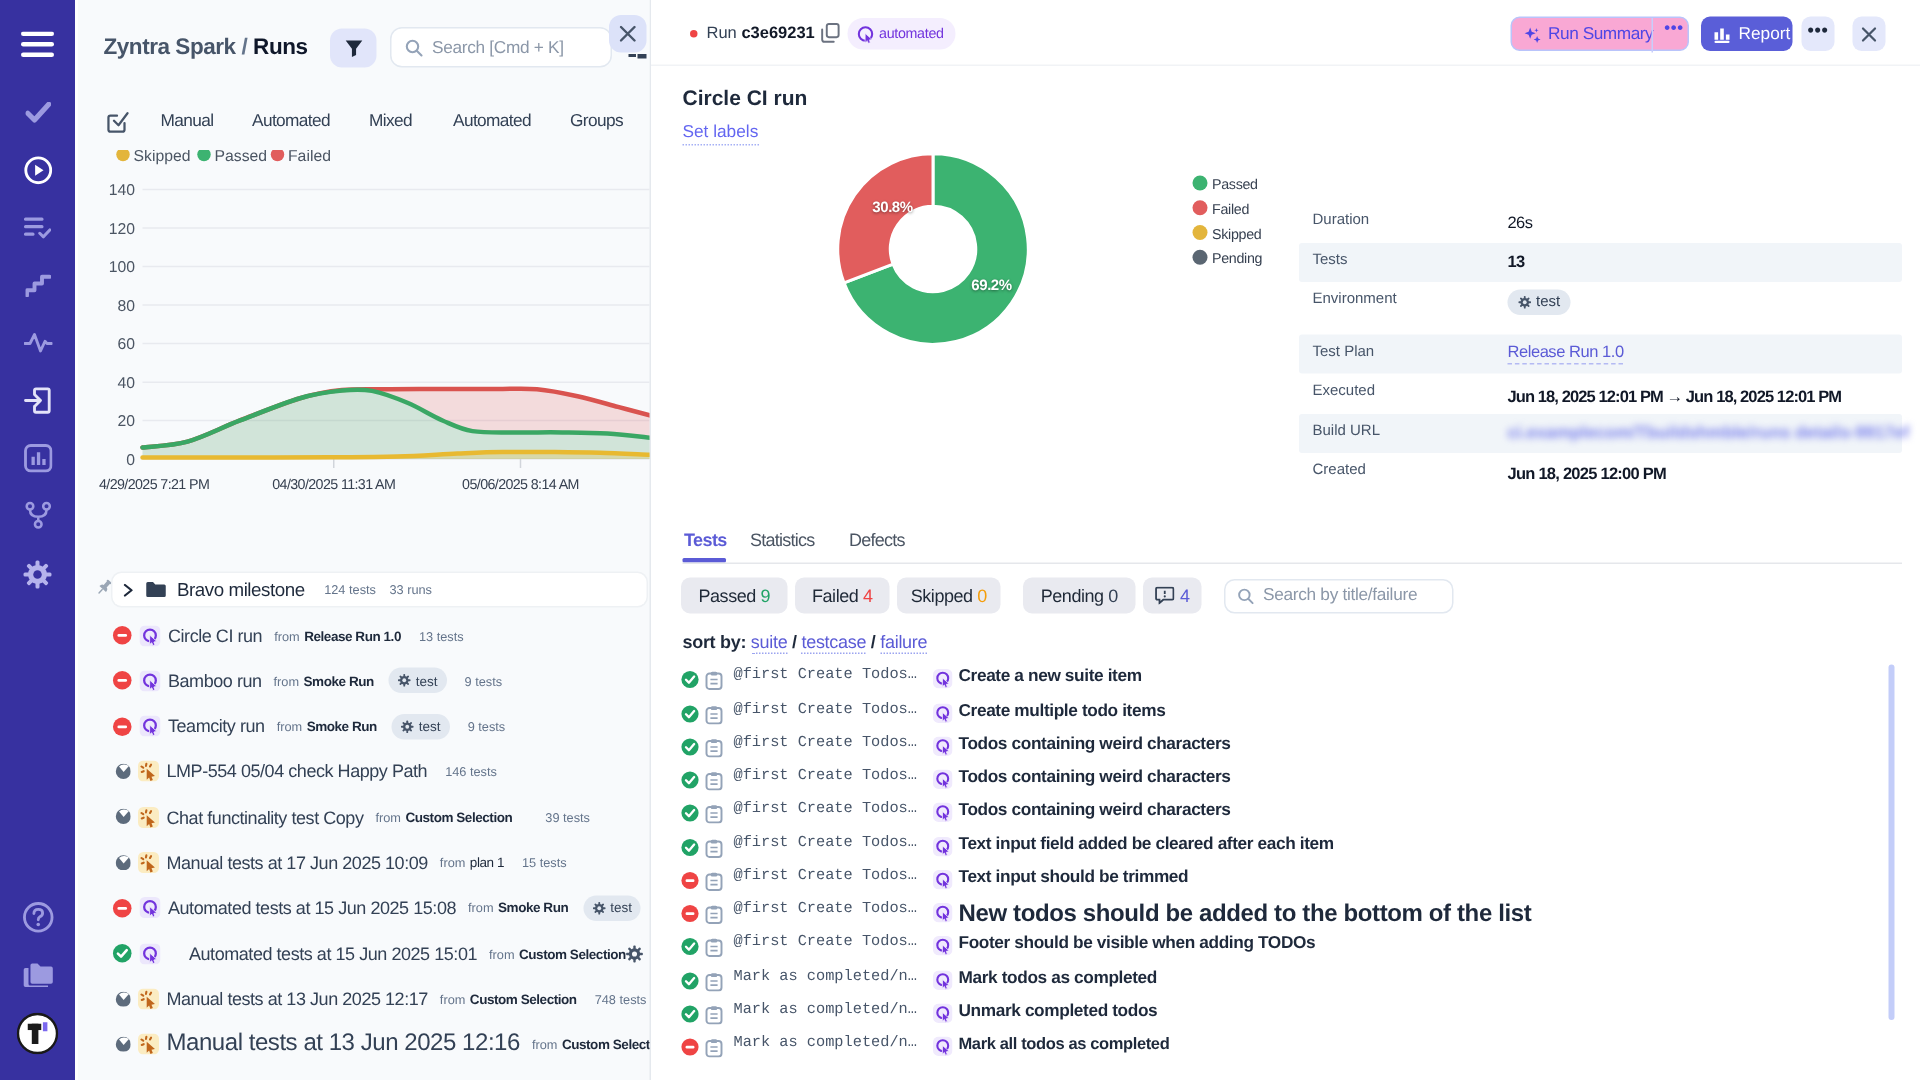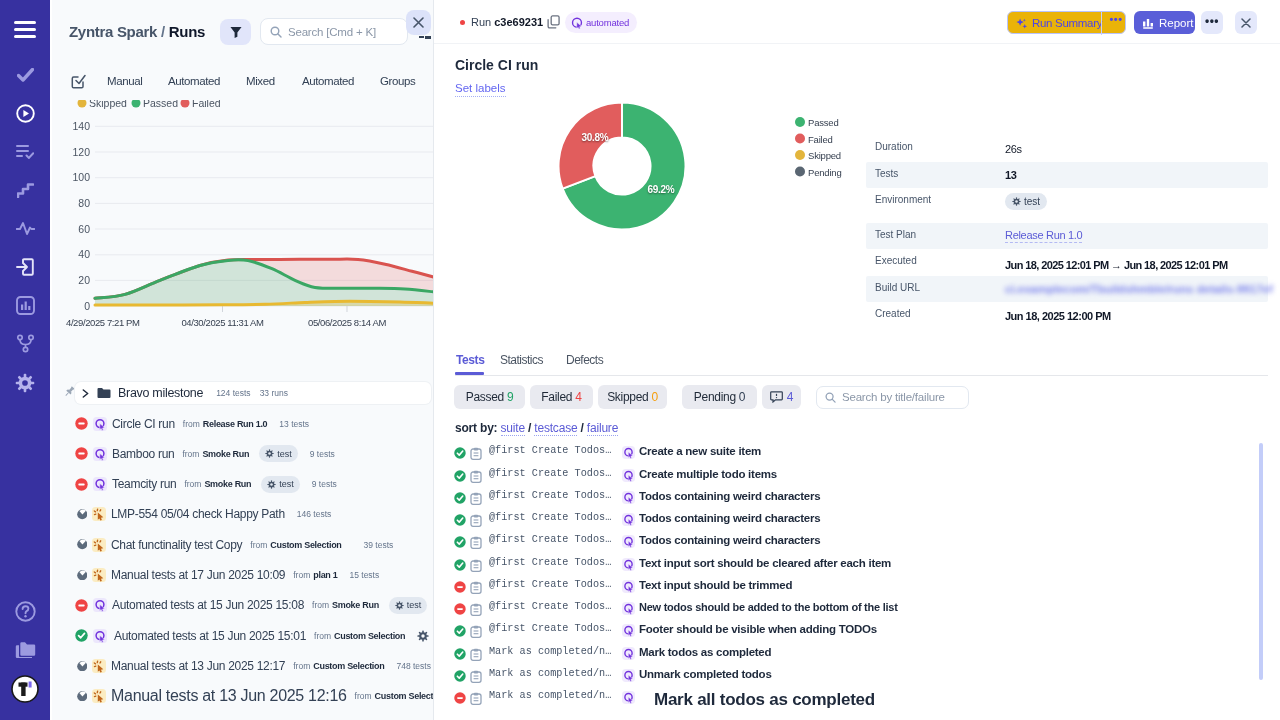--- a/index.html
+++ b/index.html
@@ -354,21 +354,21 @@
           <g stroke="#c0661c" stroke-width="1.4" stroke-linecap="round">
             <line x1="5.6" y1="2.2" x2="5.3" y2="3.6"></line>
             <line x1="2.3" y1="4" x2="3.5" y2="4.8"></line>
             <line x1="2.5" y1="7.6" x2="3.8" y2="7.1"></line>
             <line x1="8.7" y1="2.8" x2="8" y2="4"></line>
           </g>
           <path d="M5.8 5.5 L11.3 10.3 L9 10.8 L9.9 13 L8.3 13.6 L7.4 11.4 L5.8 12.8 Z" fill="#c0661c"></path>
         </svg>
         <span style="margin-left:5px;font-size:12px;letter-spacing:-0.3px;color:#334155;white-space:nowrap;">Manual tests at 17 Jun 2025 10:09</span>
         <span style="margin-left:8px;font-size:8.5px;color:#64748b;">from</span>
-        <span style="margin-left:3px;font-size:9px;letter-spacing:-0.3px;font-weight:bold;color:#1e293b;white-space:nowrap;">plan 1</span>
+        <span style="margin-left:3px;font-size:9px;letter-spacing:-0.3px;font-weight:normal;color:#1e293b;white-space:nowrap;">plan 1</span>
         <span style="margin-left:12px;font-size:8.5px;color:#64748b;white-space:nowrap;">15 tests</span>
       </div>
 <div class="abs" style="left:0;top:590.3px;width:382px;height:30px;display:flex;align-items:center;">
         <svg width="13" height="13" viewBox="0 0 13 13" style="margin-left:23px;flex:none;">
           <circle cx="6.5" cy="6.5" r="6.2" fill="#ef4444"></circle>
           <rect x="3.3" y="5.6" width="6.4" height="1.9" rx="0.9" fill="#fff"></rect>
         </svg>
         <svg width="14" height="14" viewBox="0 0 14 14" style="margin-left:5px;flex:none;">
           <rect width="14" height="14" rx="3.5" fill="#ece7fc"></rect>
           <circle cx="7" cy="6.6" r="3.9" stroke="#7233dd" stroke-width="1.5" fill="none"></circle>
@@ -395,21 +395,21 @@
 <div class="abs" style="left:0;top:620.6px;width:382px;height:30px;display:flex;align-items:center;">
         <svg width="13" height="13" viewBox="0 0 13 13" style="margin-left:23px;flex:none;">
           <circle cx="6.5" cy="6.5" r="6.2" fill="#21a366"></circle>
           <path d="M3.6 6.7 L5.7 8.8 L9.5 4.4" stroke="#fff" stroke-width="1.7" fill="none" stroke-linecap="round" stroke-linejoin="round"></path>
         </svg>
         <svg width="14" height="14" viewBox="0 0 14 14" style="margin-left:5px;flex:none;">
           <rect width="14" height="14" rx="3.5" fill="#ece7fc"></rect>
           <circle cx="7" cy="6.6" r="3.9" stroke="#7233dd" stroke-width="1.5" fill="none"></circle>
           <path d="M6.8 6.4 L11.6 10.6 L9.6 11 L10.3 12.9 L8.9 13.4 L8.2 11.5 L6.7 12.7 Z" fill="#7233dd" stroke="#ece7fc" stroke-width="0.6"></path>
         </svg>
-        <span style="margin-left:7px;font-size:12px;letter-spacing:-0.3px;color:#334155;white-space:nowrap;">Automated tests at 15 Jun 2025 15:01</span>
+        <span style="margin-left:19px;font-size:12px;letter-spacing:-0.3px;color:#334155;white-space:nowrap;">Automated tests at 15 Jun 2025 15:01</span>
         <span style="margin-left:8px;font-size:8.5px;color:#64748b;">from</span>
         <span style="margin-left:3px;font-size:9px;letter-spacing:-0.3px;font-weight:bold;color:#1e293b;white-space:nowrap;">Custom Selection</span>
         <svg width="12" height="12" viewBox="0 0 24 24" style="position:absolute;left:365px;top:9px;">
           <circle cx="12" cy="12" r="7.6" fill="#475569"></circle>
           <g fill="#475569">
             <rect x="10.4" y="0.8" width="3.2" height="5.5" rx="1.2" transform="rotate(0 12 12)"></rect>
             <rect x="10.4" y="0.8" width="3.2" height="5.5" rx="1.2" transform="rotate(45 12 12)"></rect>
             <rect x="10.4" y="0.8" width="3.2" height="5.5" rx="1.2" transform="rotate(90 12 12)"></rect>
             <rect x="10.4" y="0.8" width="3.2" height="5.5" rx="1.2" transform="rotate(135 12 12)"></rect>
             <rect x="10.4" y="0.8" width="3.2" height="5.5" rx="1.2" transform="rotate(180 12 12)"></rect>
@@ -472,21 +472,21 @@
       <path d="M9.5 13.8 L2.8 13.8 Q1.2 13.8 1.2 12.2 L1.2 5" stroke="#6b7280" stroke-width="1.4" fill="none" stroke-linecap="round"></path>
     </svg>
   <div class="abs" style="left:131px;top:12px;height:21px;background:#f4eefe;border-radius:11px;display:flex;align-items:center;padding-right:8px;">
       <svg width="12" height="12" viewBox="0 0 14 14" style="margin:0 3px 0 6px;">
         <circle cx="7" cy="6.6" r="5.2" stroke="#7233dd" stroke-width="1.6" fill="none"></circle>
         <path d="M6.8 6.2 L12 10.8 L9.9 11.2 L10.7 13.3 L9.2 13.9 L8.4 11.8 L6.7 13.2 Z" fill="#7233dd" stroke="#f4eefe" stroke-width="0.5"></path>
       </svg>
       <span style="font-size:9.5px;letter-spacing:-0.2px;color:#7233dd;font-weight:500;">automated</span>
     </div>
 
-  <div class="abs" style="left:573px;top:11px;width:119px;height:23px;border:1px solid #b9c4fb;border-radius:6px;background:#eab308;">
+  <div class="abs" style="left:573px;top:11px;width:119px;height:23px;border:1px solid #b9c4fb;border-radius:6px;background:#f9a8d4;">
     <svg width="13" height="13" viewBox="0 0 14 14" style="position:absolute;left:7px;top:5px;">
         <path d="M5.5 1.5 L6.6 4.4 L9.5 5.5 L6.6 6.6 L5.5 9.5 L4.4 6.6 L1.5 5.5 L4.4 4.4 Z" fill="#4f46e5"></path>
         <path d="M10.5 7.5 L11.2 9.3 L13 10 L11.2 10.7 L10.5 12.5 L9.8 10.7 L8 10 L9.8 9.3 Z" fill="#4f46e5"></path>
         <path d="M10 1.8 L10.4 3 L11.6 3.4 L10.4 3.8 L10 5 L9.6 3.8 L8.4 3.4 L9.6 3 Z" fill="#4f46e5"></path>
       </svg>
     <span style="position:absolute;left:24px;top:4.5px;font-size:11.5px;letter-spacing:-0.3px;color:#4f46e5;white-space:nowrap;">Run Summary</span>
     <span style="position:absolute;left:93px;top:0;width:1px;height:23px;background:#c7cefb;"></span>
     <span style="position:absolute;left:97px;top:1px;width:22px;text-align:center;color:#4f46e5;font-size:11px;font-weight:bold;letter-spacing:0.5px;">•••</span>
   </div>
   <div class="abs" style="left:700px;top:11px;width:61px;height:23px;background:#5a5ed8;border-radius:6px;display:flex;align-items:center;">
@@ -717,21 +717,21 @@
         <rect x="3.8" y="0.8" width="4.4" height="2.6" rx="1" fill="#94a3b8"></rect>
         <line x1="3.6" y1="6" x2="8.4" y2="6" stroke="#94a3b8" stroke-width="1.1"></line>
         <line x1="3.6" y1="8.7" x2="8.4" y2="8.7" stroke="#94a3b8" stroke-width="1.1"></line>
       </svg>
       <span style="position:absolute;left:55px;top:3px;font-family:'Liberation Mono',monospace;font-size:10.2px;color:#475569;">@first Create Todos…</span>
       <svg width="13" height="13" viewBox="0 0 14 14" style="position:absolute;left:188px;top:4px;">
         <rect width="14" height="14" rx="4" fill="#f0eafd"></rect>
         <circle cx="7" cy="6.6" r="3.9" stroke="#7233dd" stroke-width="1.5" fill="none"></circle>
         <path d="M6.8 6.4 L11.6 10.6 L9.6 11 L10.3 12.9 L8.9 13.4 L8.2 11.5 L6.7 12.7 Z" fill="#7233dd" stroke="#f0eafd" stroke-width="0.6"></path>
       </svg>
-      <span style="position:absolute;left:205px;top:3px;font-size:11.5px;letter-spacing:-0.25px;font-weight:bold;color:#1e293b;white-space:nowrap;">Text input sort should be cleared after each item</span>
+      <span style="position:absolute;left:205px;top:3px;font-size:11.5px;letter-spacing:-0.25px;font-weight:bold;color:#1e293b;white-space:nowrap;">Text input field added be cleared after each item</span>
     </div>
   <div class="abs" style="left:0;top:575.9px;width:846px;height:22px;">
       <svg width="12" height="12" viewBox="0 0 13 13" style="position:absolute;left:20px;top:5px;">
         <circle cx="6.5" cy="6.5" r="6.2" fill="#ef4444"></circle>
         <rect x="3.3" y="5.6" width="6.4" height="1.9" rx="0.9" fill="#fff"></rect>
       </svg>
       <svg width="12" height="13" viewBox="0 0 12 13" style="position:absolute;left:36px;top:5px;">
         <rect x="1" y="2" width="10" height="10.3" rx="2" stroke="#94a3b8" stroke-width="1.3" fill="none"></rect>
         <rect x="3.8" y="0.8" width="4.4" height="2.6" rx="1" fill="#94a3b8"></rect>
         <line x1="3.6" y1="6" x2="8.4" y2="6" stroke="#94a3b8" stroke-width="1.1"></line>
@@ -755,21 +755,21 @@
         <rect x="3.8" y="0.8" width="4.4" height="2.6" rx="1" fill="#94a3b8"></rect>
         <line x1="3.6" y1="6" x2="8.4" y2="6" stroke="#94a3b8" stroke-width="1.1"></line>
         <line x1="3.6" y1="8.7" x2="8.4" y2="8.7" stroke="#94a3b8" stroke-width="1.1"></line>
       </svg>
       <span style="position:absolute;left:55px;top:3px;font-family:'Liberation Mono',monospace;font-size:10.2px;color:#475569;">@first Create Todos…</span>
       <svg width="13" height="13" viewBox="0 0 14 14" style="position:absolute;left:188px;top:4px;">
         <rect width="14" height="14" rx="4" fill="#f0eafd"></rect>
         <circle cx="7" cy="6.6" r="3.9" stroke="#7233dd" stroke-width="1.5" fill="none"></circle>
         <path d="M6.8 6.4 L11.6 10.6 L9.6 11 L10.3 12.9 L8.9 13.4 L8.2 11.5 L6.7 12.7 Z" fill="#7233dd" stroke="#f0eafd" stroke-width="0.6"></path>
       </svg>
-      <span style="position:absolute;left:205px;top:3px;font-size:11px;letter-spacing:-0.25px;font-weight:bold;color:#1e293b;white-space:nowrap;">New todos should be added to the bottom of the list</span>
+      <span style="position:absolute;left:205px;top:3px;font-size:16px;letter-spacing:-0.25px;font-weight:bold;color:#1e293b;white-space:nowrap;">New todos should be added to the bottom of the list</span>
     </div>
   <div class="abs" style="left:0;top:620.4px;width:846px;height:22px;">
       <svg width="12" height="12" viewBox="0 0 13 13" style="position:absolute;left:20px;top:5px;">
         <circle cx="6.5" cy="6.5" r="6.2" fill="#21a366"></circle>
         <path d="M3.6 6.7 L5.7 8.8 L9.5 4.4" stroke="#fff" stroke-width="1.7" fill="none" stroke-linecap="round" stroke-linejoin="round"></path>
       </svg>
       <svg width="12" height="13" viewBox="0 0 12 13" style="position:absolute;left:36px;top:5px;">
         <rect x="1" y="2" width="10" height="10.3" rx="2" stroke="#94a3b8" stroke-width="1.3" fill="none"></rect>
         <rect x="3.8" y="0.8" width="4.4" height="2.6" rx="1" fill="#94a3b8"></rect>
         <line x1="3.6" y1="6" x2="8.4" y2="6" stroke="#94a3b8" stroke-width="1.1"></line>
@@ -831,17 +831,17 @@
         <rect x="3.8" y="0.8" width="4.4" height="2.6" rx="1" fill="#94a3b8"></rect>
         <line x1="3.6" y1="6" x2="8.4" y2="6" stroke="#94a3b8" stroke-width="1.1"></line>
         <line x1="3.6" y1="8.7" x2="8.4" y2="8.7" stroke="#94a3b8" stroke-width="1.1"></line>
       </svg>
       <span style="position:absolute;left:55px;top:3px;font-family:'Liberation Mono',monospace;font-size:10.2px;color:#475569;">Mark as completed/n…</span>
       <svg width="13" height="13" viewBox="0 0 14 14" style="position:absolute;left:188px;top:4px;">
         <rect width="14" height="14" rx="4" fill="#f0eafd"></rect>
         <circle cx="7" cy="6.6" r="3.9" stroke="#7233dd" stroke-width="1.5" fill="none"></circle>
         <path d="M6.8 6.4 L11.6 10.6 L9.6 11 L10.3 12.9 L8.9 13.4 L8.2 11.5 L6.7 12.7 Z" fill="#7233dd" stroke="#f0eafd" stroke-width="0.6"></path>
       </svg>
-      <span style="position:absolute;left:220px;top:3px;font-size:17px;letter-spacing:-0.25px;font-weight:bold;color:#1e293b;white-space:nowrap;">Mark all todos as completed</span>
+      <span style="position:absolute;left:205px;top:3px;font-size:11px;letter-spacing:-0.25px;font-weight:bold;color:#1e293b;white-space:nowrap;">Mark all todos as completed</span>
     </div>
 
   <div class="abs" style="left:825px;top:443px;width:4px;height:237px;background:#c3cdf9;border-radius:2px;"></div>
 </div>
 
 </body></html>

